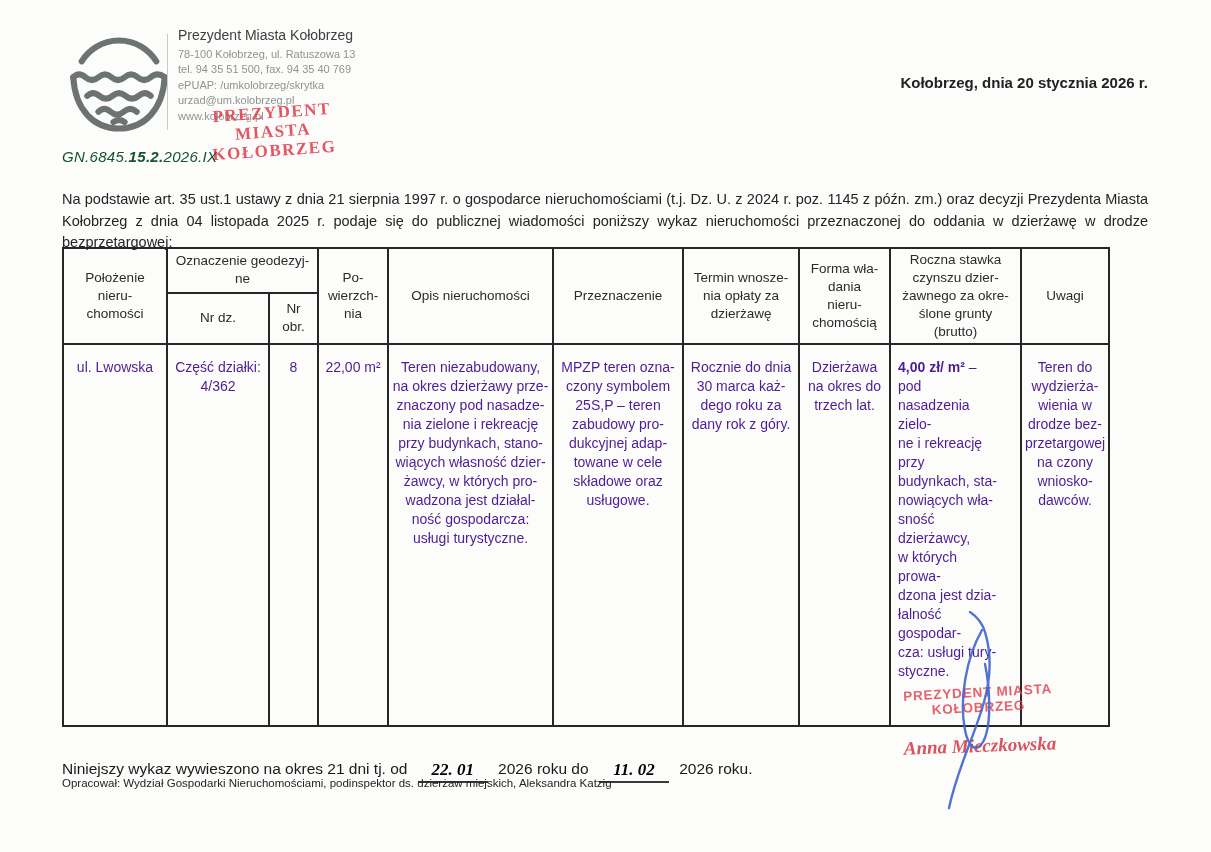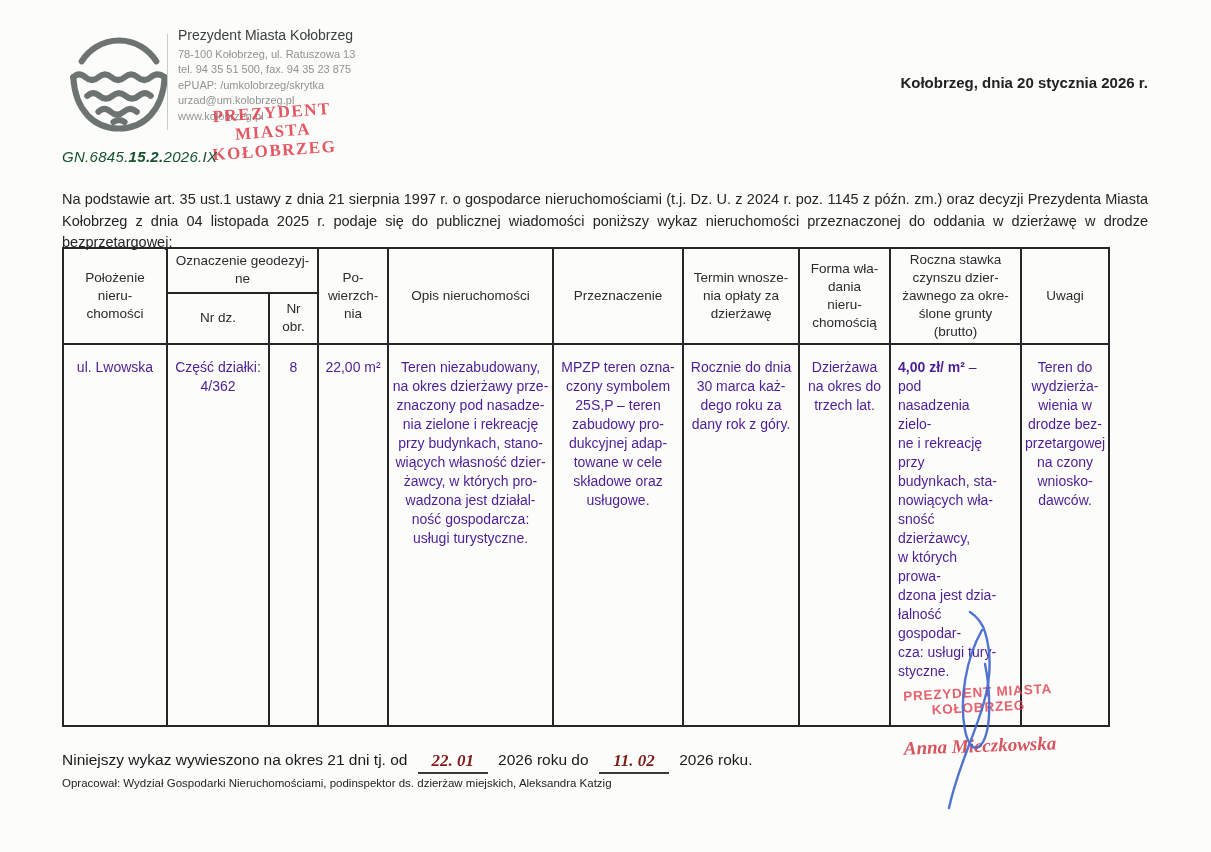--- a/index.html
+++ b/index.html
@@ -53,45 +53,45 @@
     font-weight:normal; padding:2px 3px;
   }
   .wykaz-table th{font-size:13.5px; line-height:18px; text-align:center; vertical-align:middle; color:#2b2b2b;}
   .wykaz-table td{font-size:14px; line-height:19px; text-align:center; vertical-align:top; padding-top:13px; color:#4c1d95;}
   .wykaz-table td.left{text-align:left; padding-left:7px; padding-right:17px;}
   .wykaz-table .b{font-weight:bold;}
   tr.h1{height:38px;} tr.h2{height:48px;}
   
   .posting{position:absolute; left:62px; top:742px; font-size:15.5px; color:#1a1a1a;}
   .hw{
-    display:inline-block; min-width:62px; text-align:center; margin:8px 6px;
+    display:inline-block; min-width:62px; text-align:center; margin:17px 6px;
     border-bottom:2px solid #3a3a3a; padding:0 4px 1px 4px;
     font-family:"Liberation Serif", serif; font-style:italic; font-weight:bold;
-    font-size:17px; color:#7f1d1d; transform:translateY(1px);
+    font-size:17px; color:#000000; transform:translateY(1px);
   }
   .prepared{position:absolute; left:62px; top:777px; font-size:11.5px; font-weight:normal; color:#242424;}
 </style>
 </head>
 <body>
 
 <div class="page">
 
   <svg class="logo" viewBox="0 0 120 120" fill="none" stroke="#6d7370" stroke-width="6.5" stroke-linecap="round" stroke-linejoin="round">
     <path d="M 20 40 A 47 47 0 0 1 100 40"></path>
     <path d="M 11 57 C 13 92 33 112 60 112 C 87 112 107 92 109 57"></path>
     <path d="M 11 57 Q 17 51 24 57 Q 31 63 38 57 Q 45 51 52 57 Q 59 63 66 57 Q 73 51 80 57 Q 87 63 94 57 Q 101 51 109 57"></path>
     <path d="M 26 77 Q 32 71 39 77 Q 46 83 53 77 Q 60 71 67 77 Q 74 83 81 77 Q 88 71 94 77"></path>
     <path d="M 38 94 Q 44 88 51 94 Q 58 100 65 94 Q 72 88 79 94"></path>
     <path d="M 54 105 Q 60 101 66 105"></path>
   </svg>
   <div class="lh-divider"></div>
   <div class="contact">
     <div class="org">Prezydent Miasta Kołobrzeg</div>
     <div class="ln">78-100 Kołobrzeg, ul. Ratuszowa 13</div>
-    <div class="ln">tel. 94 35 51 500, fax. 94 35 23 875</div>
+    <div class="ln">tel. 94 35 51 500, fax. 94 35 40 769</div>
     <div class="ln">ePUAP: /umkolobrzeg/skrytka</div>
     <div class="ln">urzad@um.kolobrzeg.pl</div>
     <div class="ln">www.kolobrzeg.pl</div>
   </div>
 
   <div class="stamp stamp-top">
     <div>PREZYDENT MIASTA</div>
     <div>KOŁOBRZEG</div>
   </div>
 

